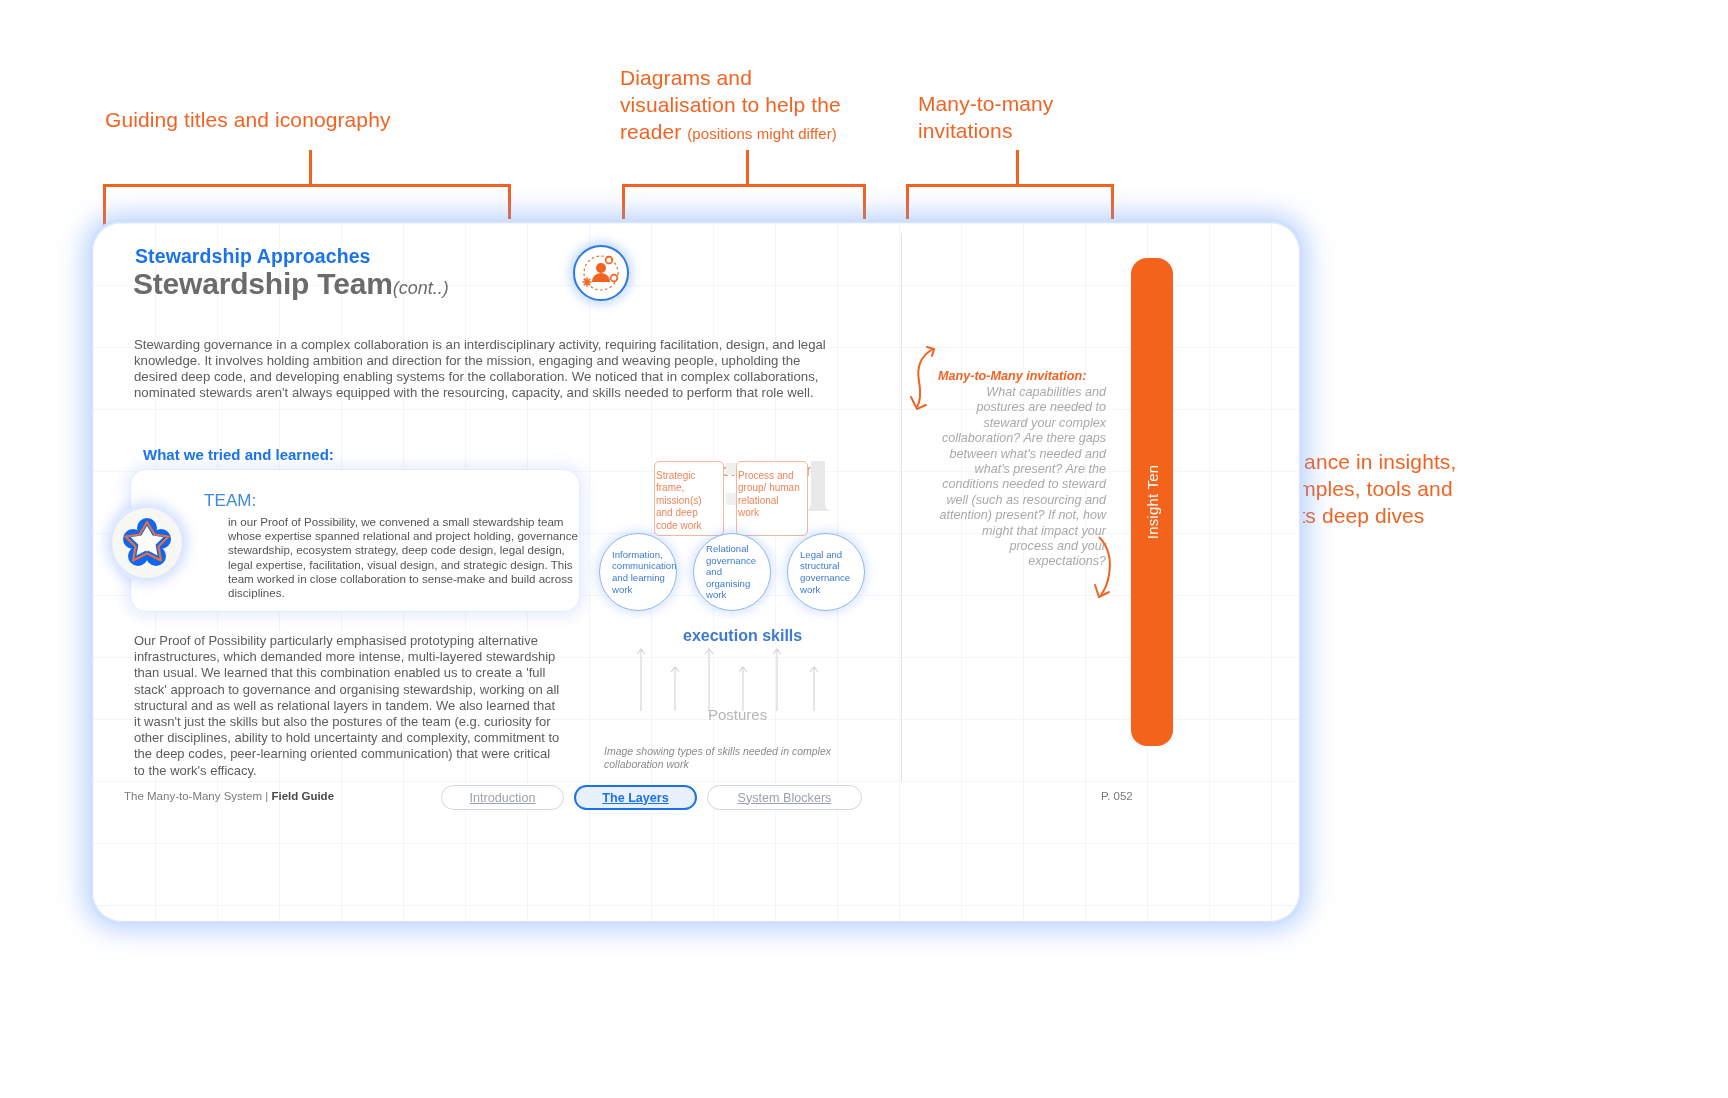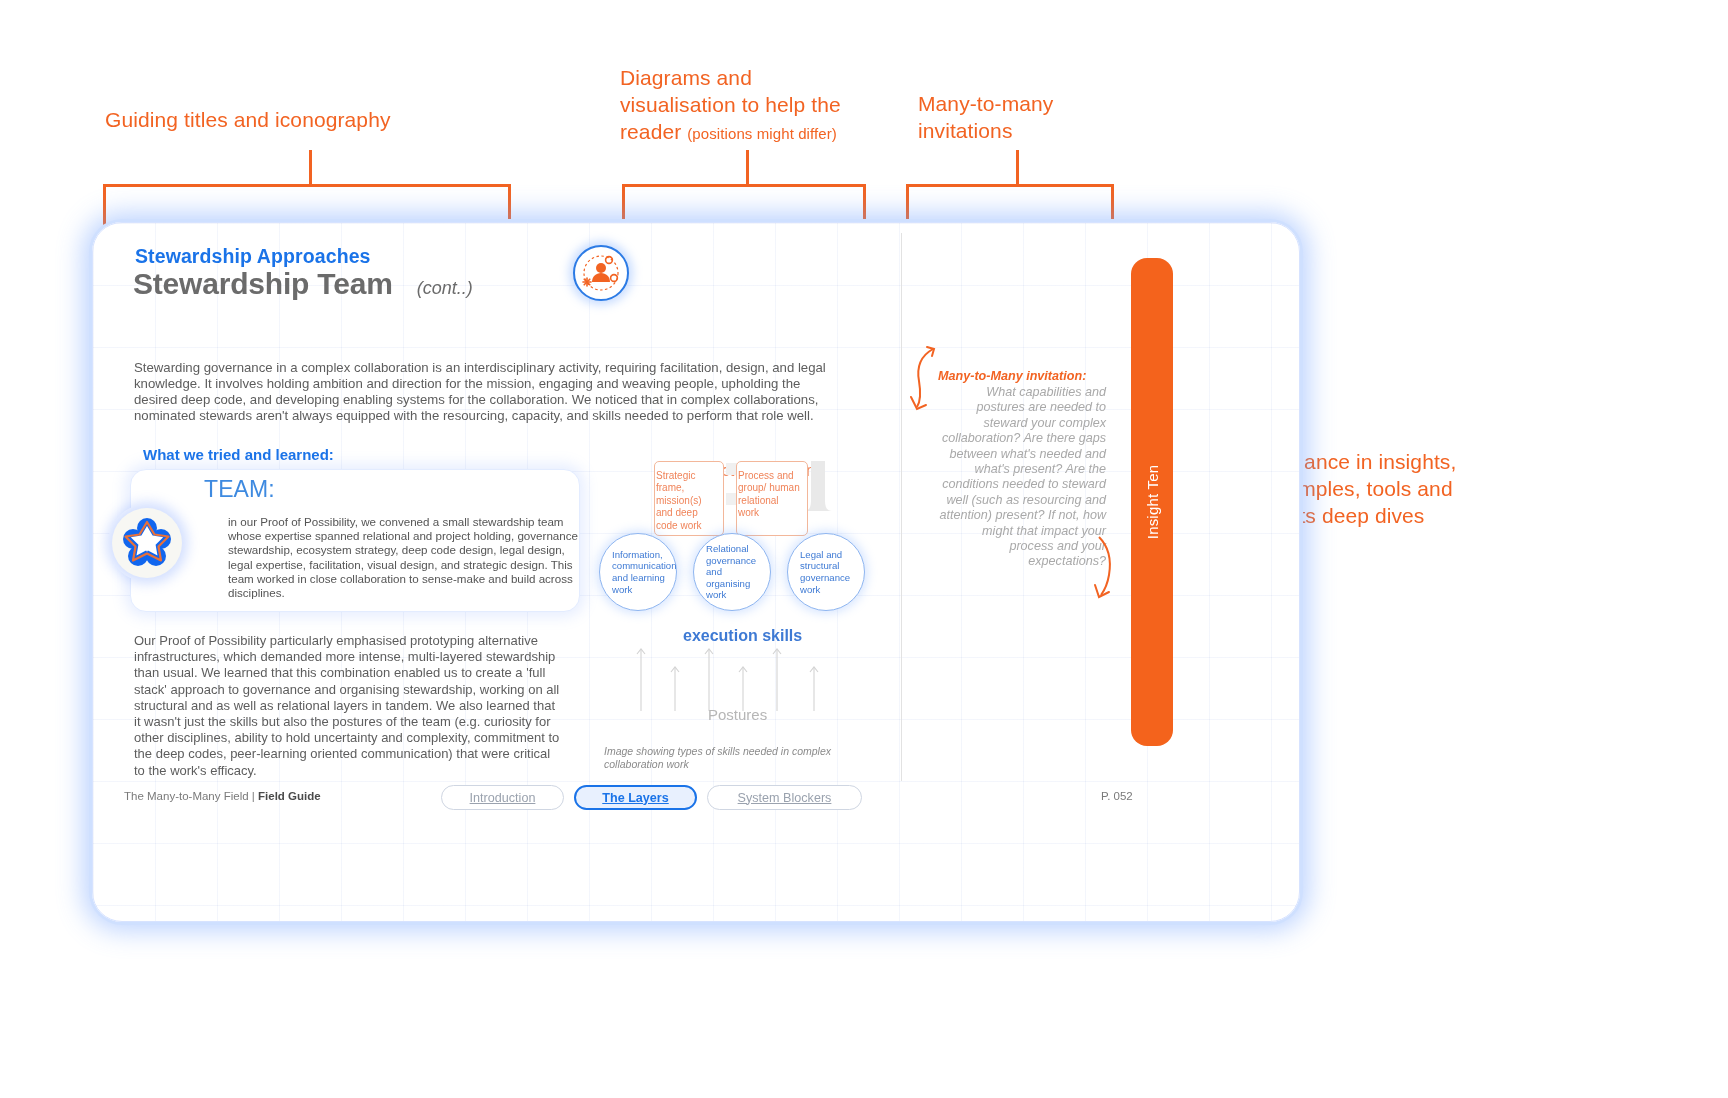--- a/index.html
+++ b/index.html
@@ -46,31 +46,31 @@
     position:absolute; left:42px; top:22px;
     color:#1A73E8; font-weight:bold; font-size:19.5px; letter-spacing:.1px;
   }
   .page-title {
     position:absolute; left:40px; top:44px;
     color:#6b6b6b; font-weight:bold; font-size:30px; letter-spacing:-.2px;
     white-space:nowrap;
   }
   .page-title .cont {
     color:#6b6b6b; font-style:italic; font-weight:normal; font-size:18px;
-    margin-left:24px; letter-spacing:0;
+    margin-left:0; letter-spacing:0;
   }
   .title-icon {
     position:absolute; left:480px; top:22px; width:56px; height:56px;
     border-radius:50%; background:#fff; border:2px solid #2C7BE5;
     box-shadow: 0 0 10px 4px rgba(120,170,255,.4);
   }
 
   
   .lede {
-    position:absolute; left:41px; top:137px; width:712px;
+    position:absolute; left:41px; top:114px; width:712px;
     color:#5d5d5d; font-size:13.2px; line-height:16px;
   }
 
   .section-head {
     position:absolute; left:50px; top:223px;
     color:#1A73E8; font-weight:bold; font-size:15px;
   }
 
   
   .team-card {
@@ -78,22 +78,22 @@
     background:#ffffff; border-radius:16px;
     border:1px solid #e3ecff;
     box-shadow:0 0 14px 5px rgba(120,160,255,.18);
   }
   .team-badge {
     position:absolute; left:19px; top:285px; width:70px; height:70px;
     border-radius:50%; background:#f7f7f3;
     box-shadow:0 0 12px 6px rgba(120,160,255,.32), 0 0 0 4px #ffffff;
   }
   .team-label {
-    position:absolute; left:111px; top:253px;
-    color:#3E8AE0; font-size:23px; letter-spacing:.1px;text-align:center;
+    position:absolute; left:111px; top:268px;
+    color:#3E8AE0; font-size:17px; letter-spacing:.1px;text-align:center;
   }
   .team-body {
     position:absolute; left:111px; top:292px; width:360px;
     color:#555; font-size:11.6px; line-height:14.2px;margin-left:24px;
   }
 
   .lower-para {
     position:absolute; left:41px; top:410px; width:430px;
     color:#5d5d5d; font-size:13px; line-height:16.2px;
   }
@@ -336,21 +336,21 @@
       <svg style="position:absolute; left:1000px; top:310px;" width="30" height="70">
         <path d="M6 4 q14 14 10 38 q-2 12 -8 20" fill="none" stroke="#F26322" stroke-width="2"></path>
         <path d="M2 52 l4 12 l10 -5" fill="none" stroke="#F26322" stroke-width="2" stroke-linecap="round"></path>
       </svg>
 
       <div class="insight-tab">
         <span>Insight Ten</span>
       </div>
 
       <div class="foot-left">
-        <span>The Many-to-Many Field | </span><b>Field Guide</b>
+        <span>The Many-to-Many System | </span><b>Field Guide</b>
       </div>
       <div class="foot-right">P. 052</div>
 
       <div class="navpill" style="left:348px; width:123px;">Introduction</div>
       <div class="navpill active" style="left:481px; width:123px;">The Layers</div>
       <div class="navpill" style="left:614px; width:155px;">System Blockers</div>
 
     </div>
   </div>
 </div>

